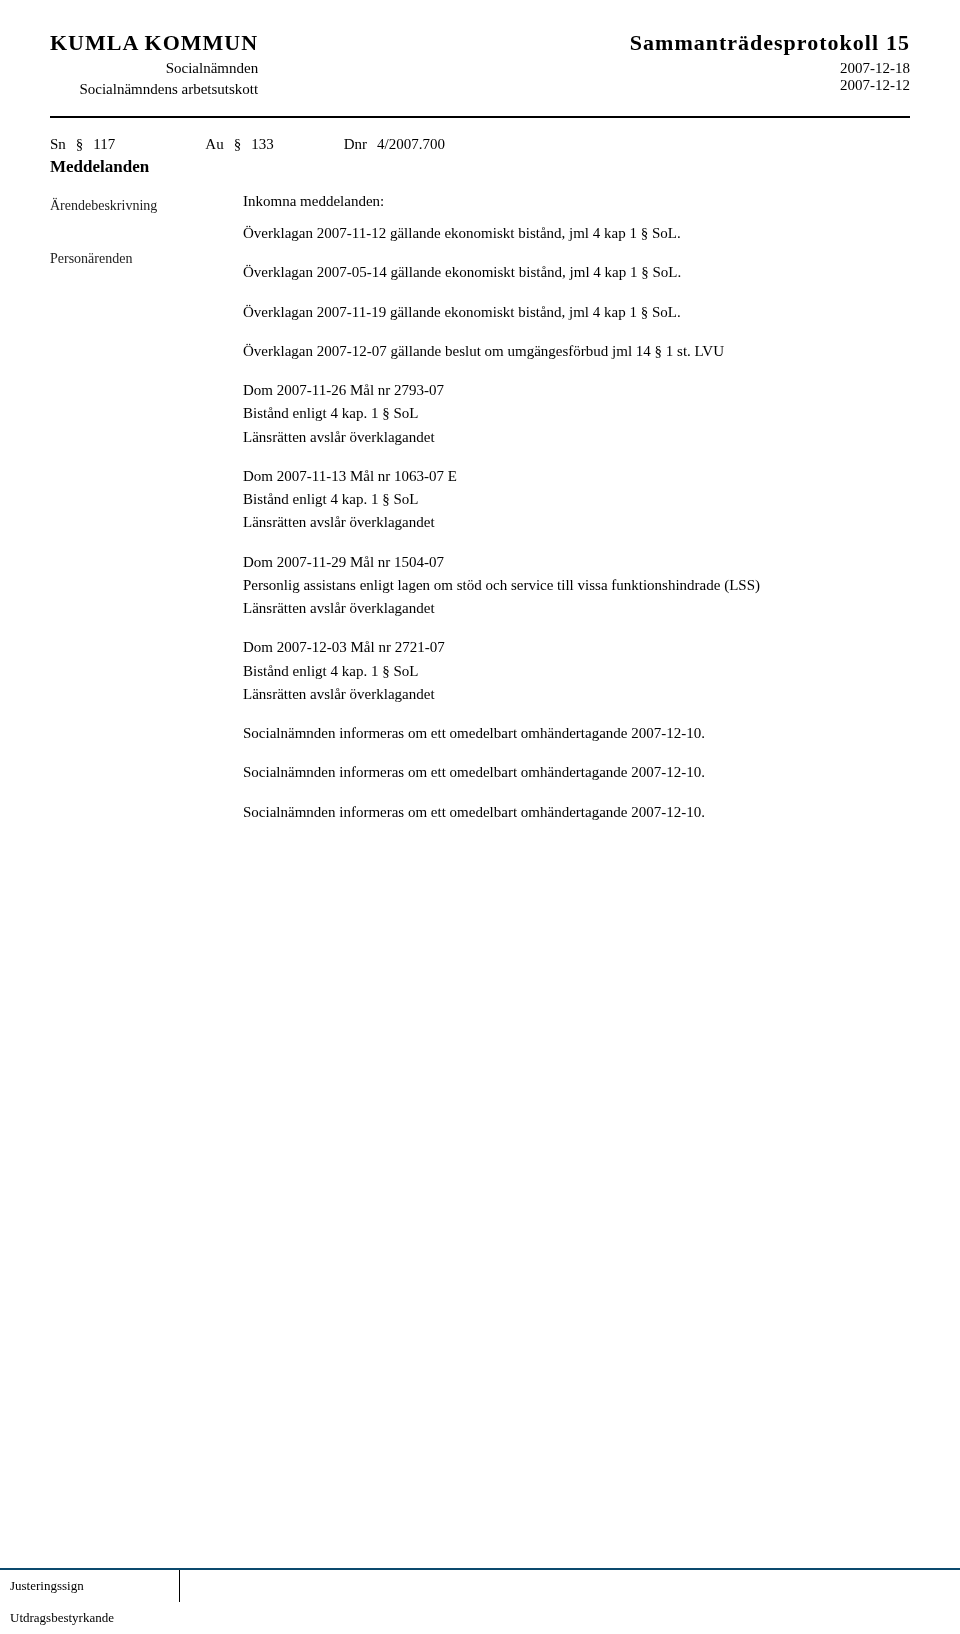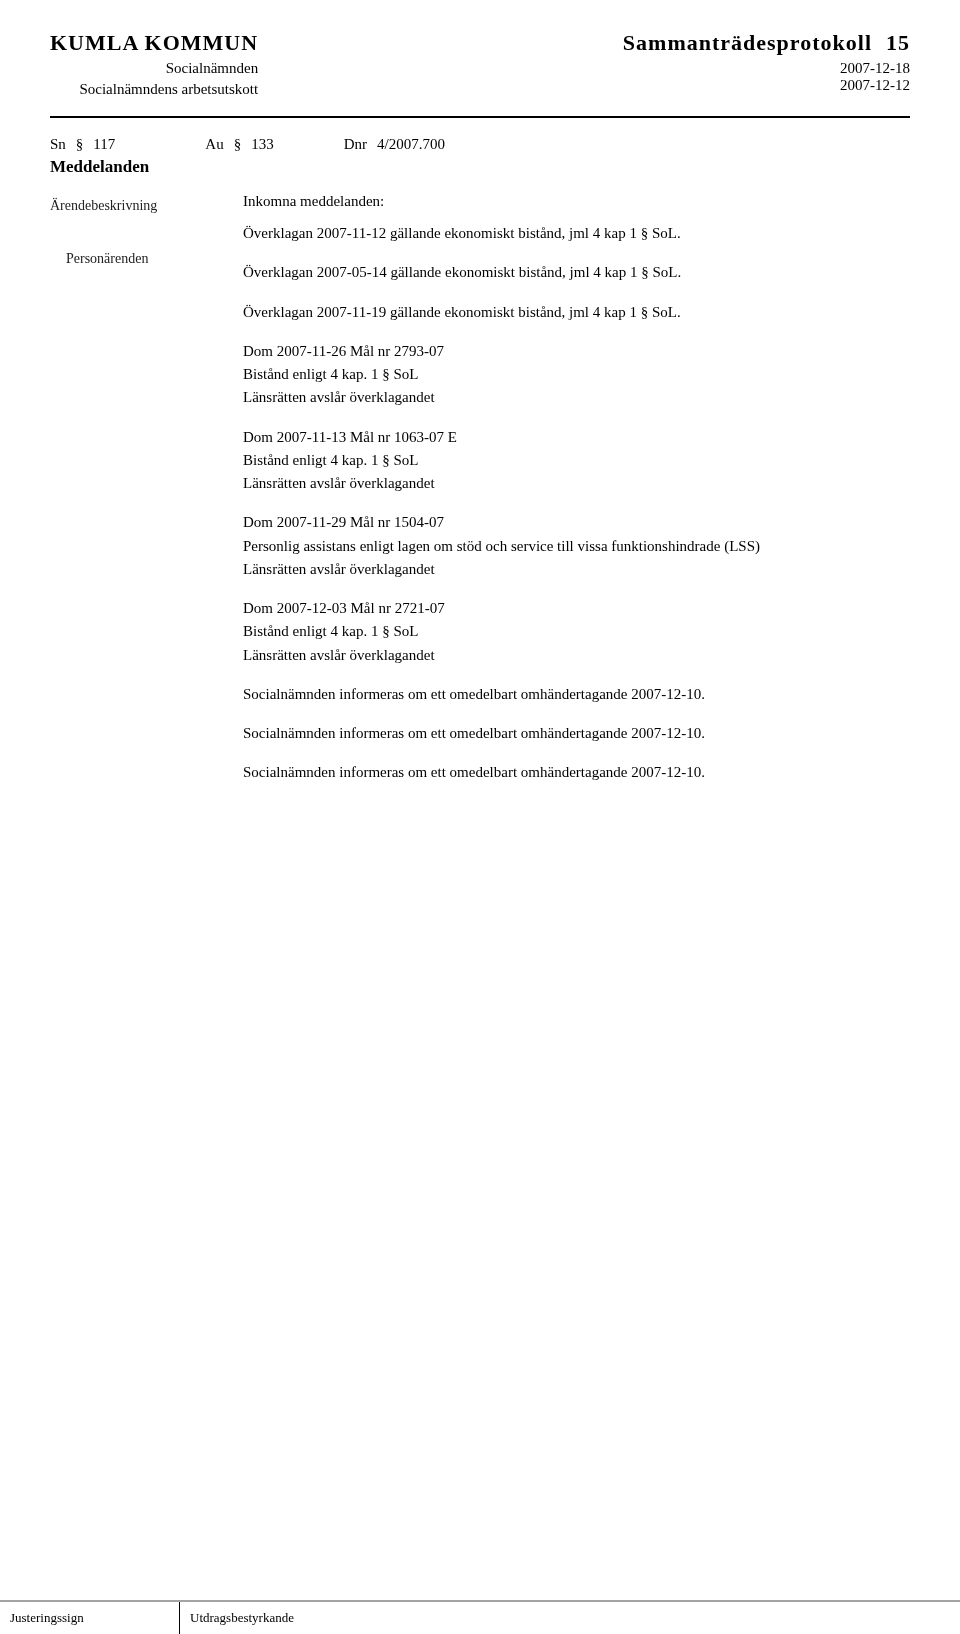--- a/index.html
+++ b/index.html
@@ -54,21 +54,21 @@
       display: flex;
       flex-direction: column;
       align-items: flex-end;
     }
 
     .header-protocol {
       font-size: 22px;
       font-weight: bold;
       letter-spacing: 1px;
       display: flex;
-      gap: 14px;
+      gap: 7px;
       align-items: baseline;
     }
 
     .header-dates {
       font-size: 15px;
       margin-top: 4px;
       text-align: right;
     }
 
     
@@ -133,22 +133,23 @@
       text-align: justify;
       line-height: 1.55;
     }
 
     
     .footer {
       position: absolute;
       bottom: 0;
       left: 0;
       right: 0;
-      border-top: 2px solid #a3a3a3;
-      display: flex;
+      border-top: 2px solid #0c4a6e;
+      display: flex;
+      flex-direction: column;
     }
 
     .footer-left {
       width: 180px;
       padding: 8px 10px;
       font-size: 13px;
       border-right: 1px solid #000;
     }
 
     .footer-right {
@@ -196,39 +197,42 @@
       <span>4/2007.700</span>
     </div>
   </div>
 
   <div class="meddelanden-title">Meddelanden</div>
 
   <div class="content-area">
 
     <div class="left-labels">
       <div class="label-text">Ärendebeskrivning</div>
-      <div style="margin-top: 32px; margin-left: 16px;" class="label-text">Personärenden</div>
+      <div style="margin-top: 32px;" class="label-text">Personärenden</div>
     </div>
 
     <div class="right-content">
 
       <div class="inkomna-title">Inkomna meddelanden:</div>
 
       <div class="content-block">
         <span>Överklagan 2007-11-12 gällande ekonomiskt bistånd, jml 4 kap 1 § SoL.</span>
       </div>
 
       <div class="content-block">
         <span>Överklagan 2007-05-14 gällande ekonomiskt bistånd, jml 4 kap 1 § SoL.</span>
       </div>
 
       <div class="content-block">
         <span>Överklagan 2007-11-19 gällande ekonomiskt bistånd, jml 4 kap 1 § SoL.</span>
       </div>
 
+      <div class="content-block">
+        <span>Överklagan 2007-12-07 gällande beslut om umgängesförbud jml 14 § 1 st. LVU</span>
+      </div>
 
       <div class="content-block">
         <div>Dom 2007-11-26 Mål nr 2793-07</div>
         <div>Bistånd enligt 4 kap. 1 § SoL</div>
         <div>Länsrätten avslår överklagandet</div>
       </div>
 
       <div class="content-block">
         <div>Dom 2007-11-13 Mål nr 1063-07 E</div>
         <div>Bistånd enligt 4 kap. 1 § SoL</div>

